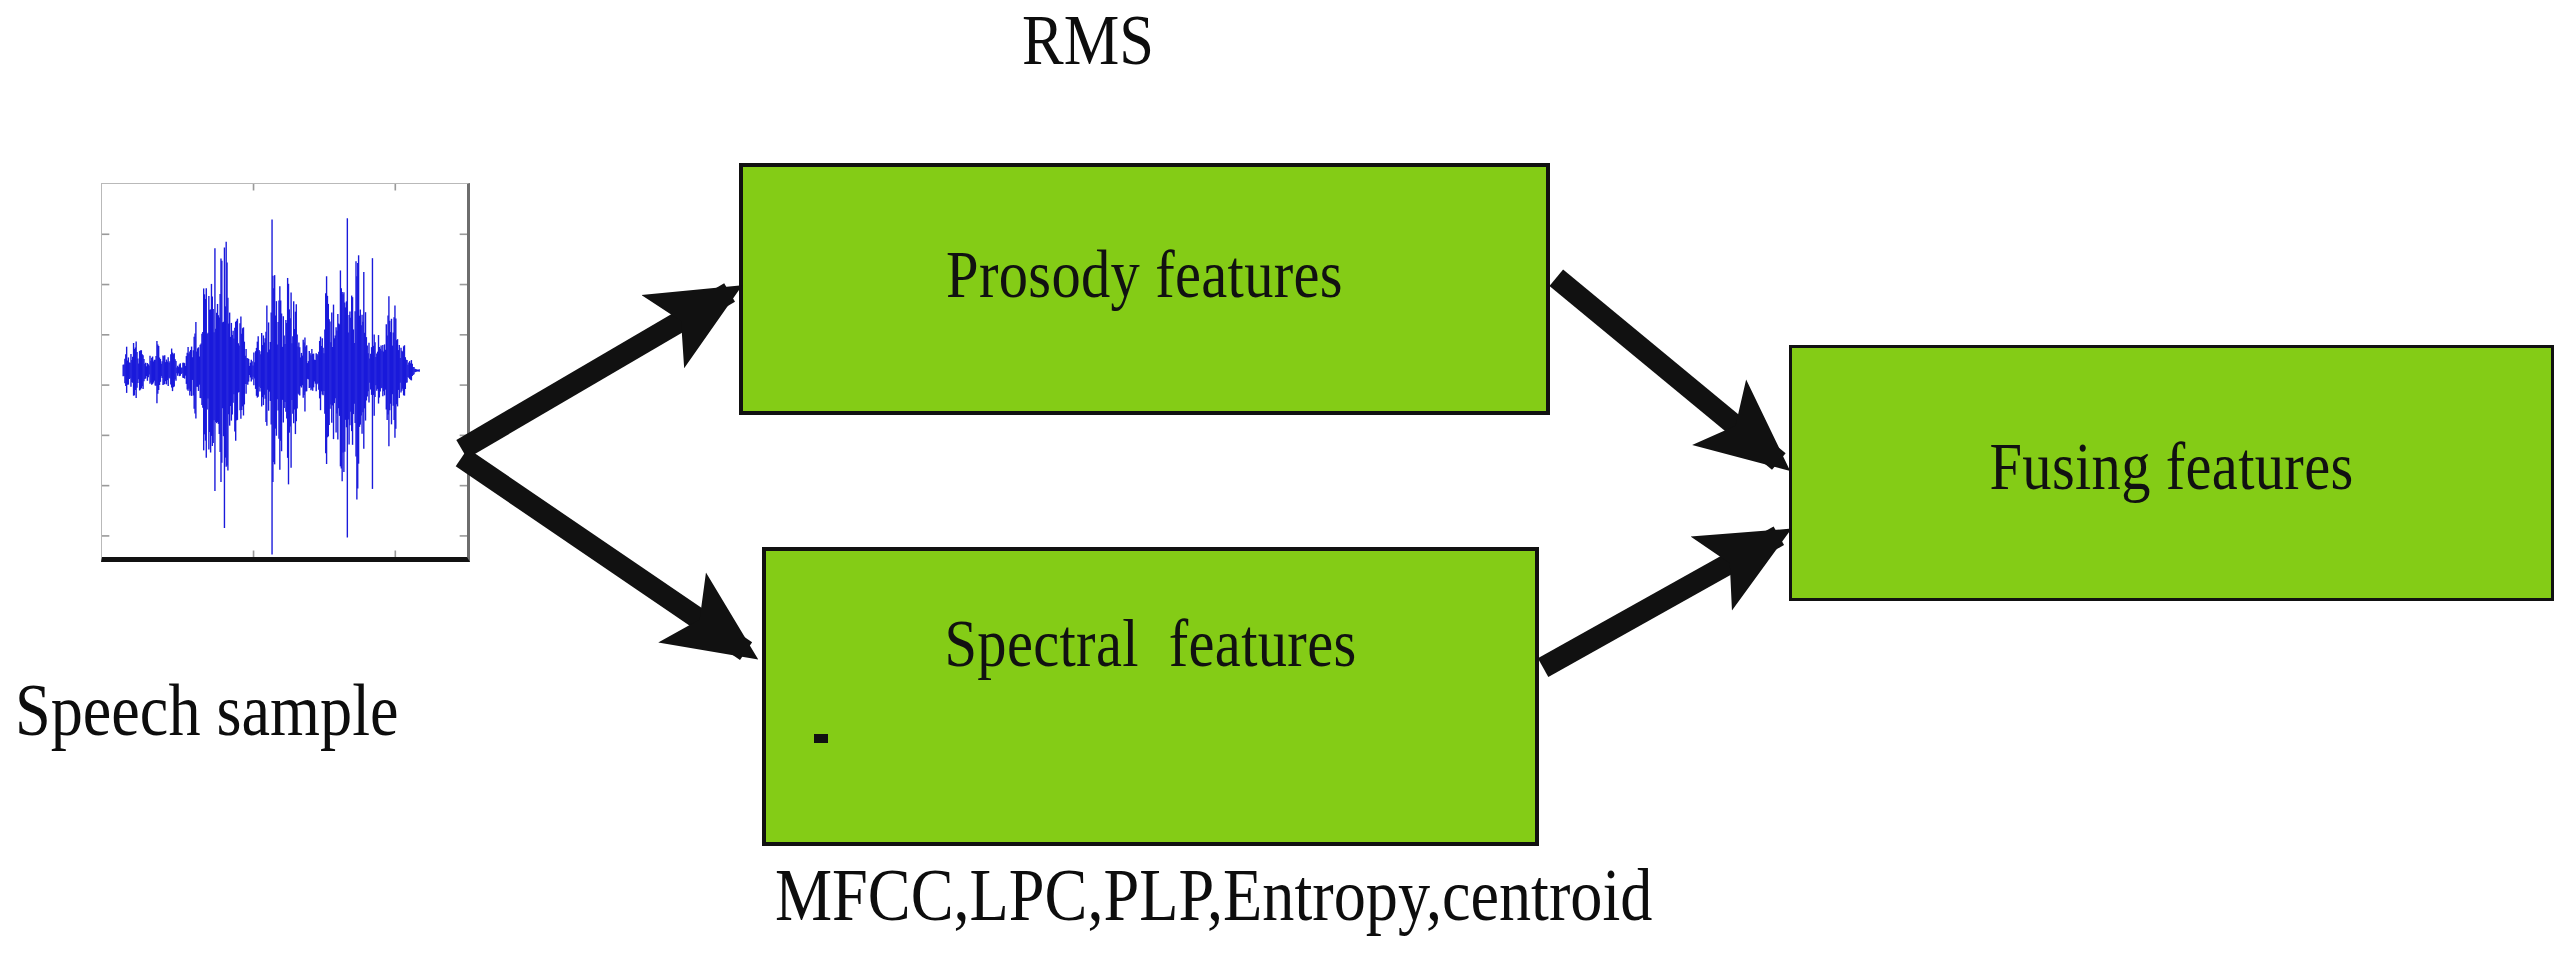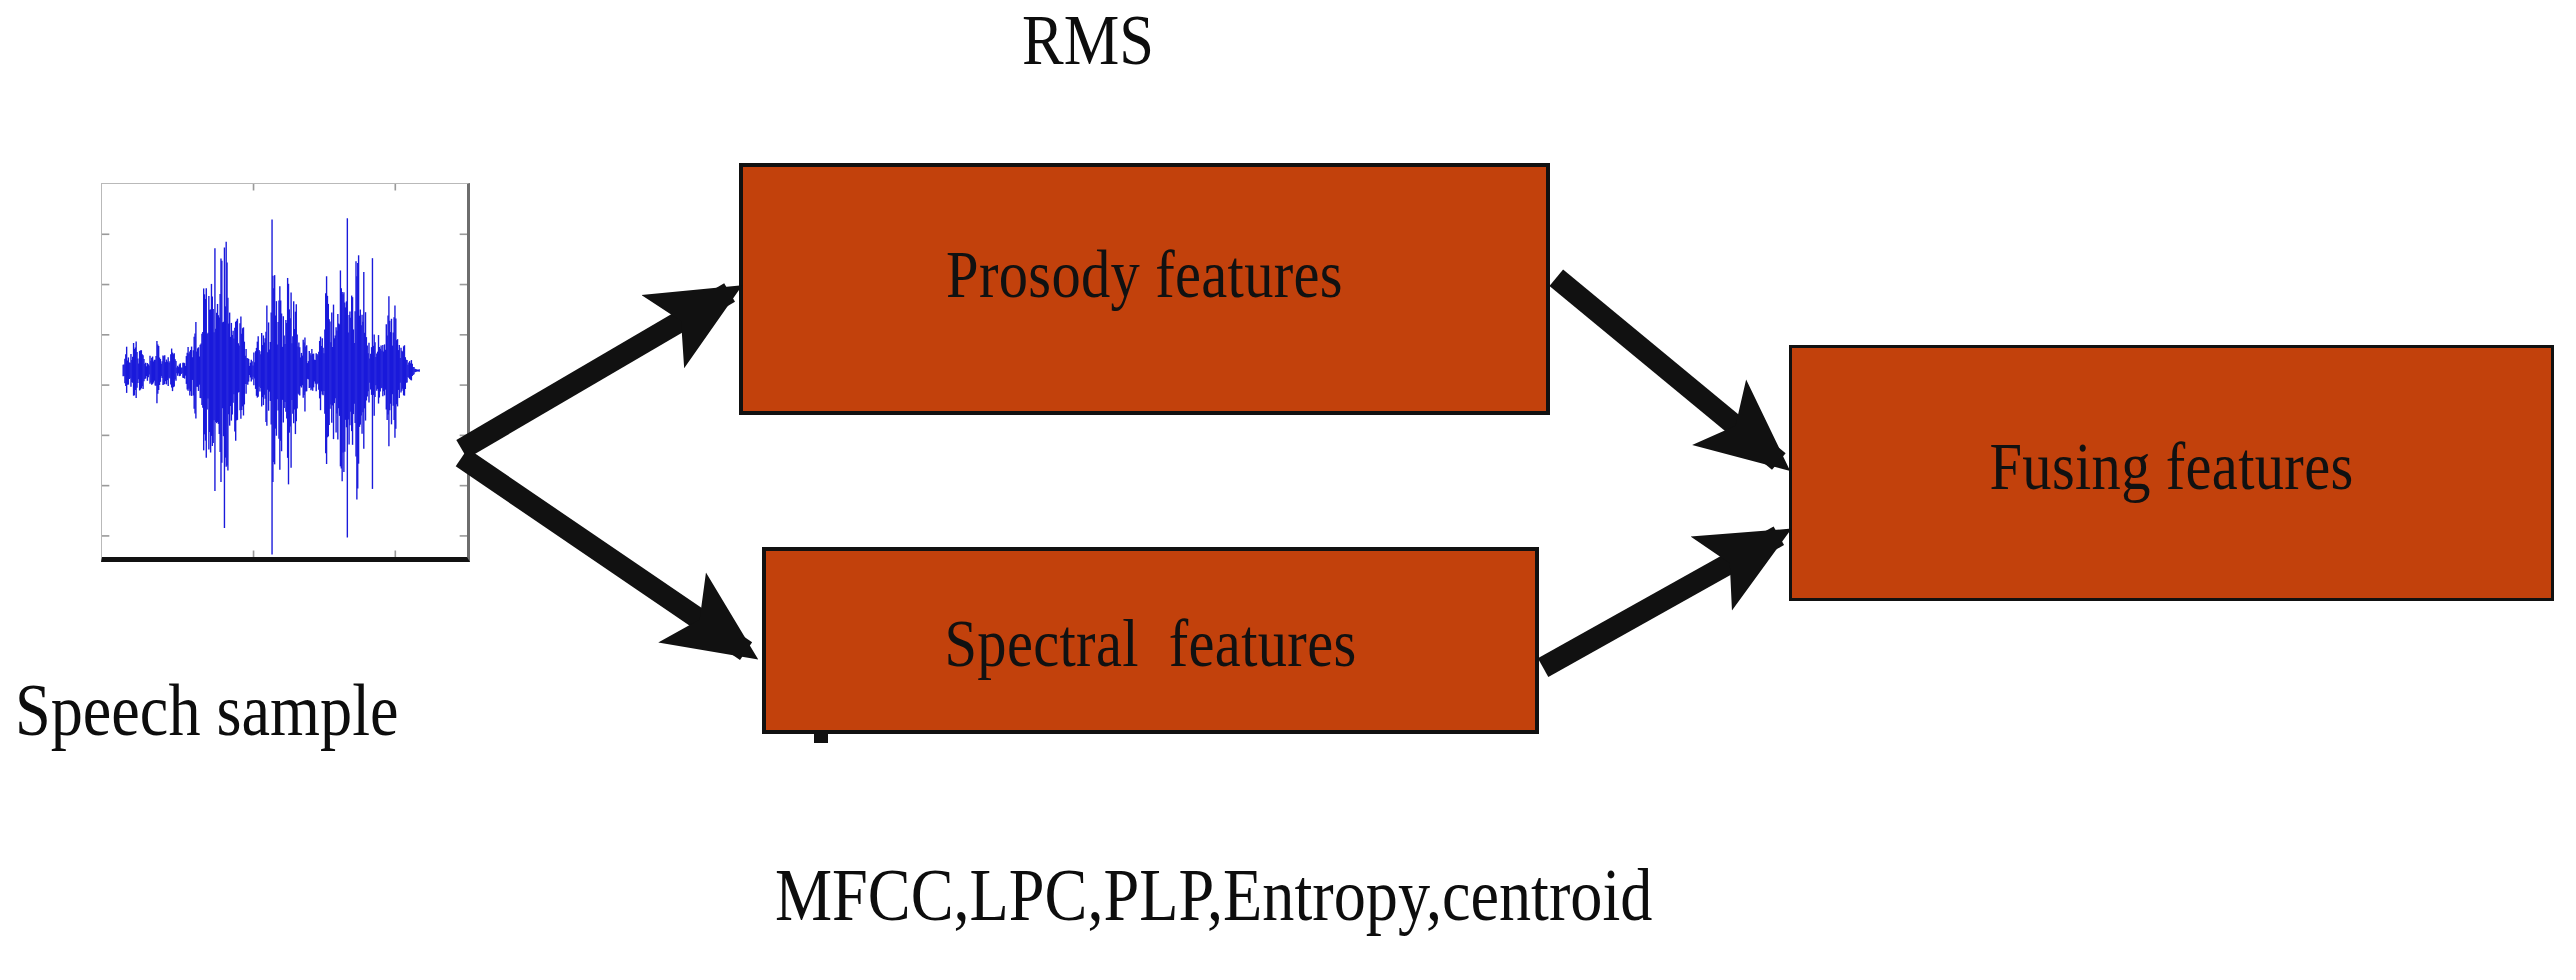--- a/index.html
+++ b/index.html
@@ -43,21 +43,21 @@
   }
   #waveform-svg {
     display: block;
     width: 100%;
     height: 100%;
   }
 
   
   .flow-box {
     position: absolute;
-    background: #c2410c;
+    background: #84cc16;
     border: 4.1px solid #111111;
     box-sizing: border-box;
   }
   .flow-box-label {
     position: absolute;
     left: 0;
     right: 0;
     text-align: center;
     color: #111111;
     font-family: "Liberation Serif", "DejaVu Serif", serif;
@@ -73,21 +73,21 @@
     top: 163px;
     width: 811px;
     height: 252px;
   }
   #box-prosody .flow-box-label { top: 73px; }
 
   #box-spectral {
     left: 762px;
     top: 547px;
     width: 777px;
-    height: 187px;
+    height: 299px;
   }
   #box-spectral .flow-box-label { top: 58px; }
 
   #spectral-artifact {
     position: absolute;
     left: 48px;
     top: 183px;
     width: 14px;
     height: 9px;
     background: #111111;

